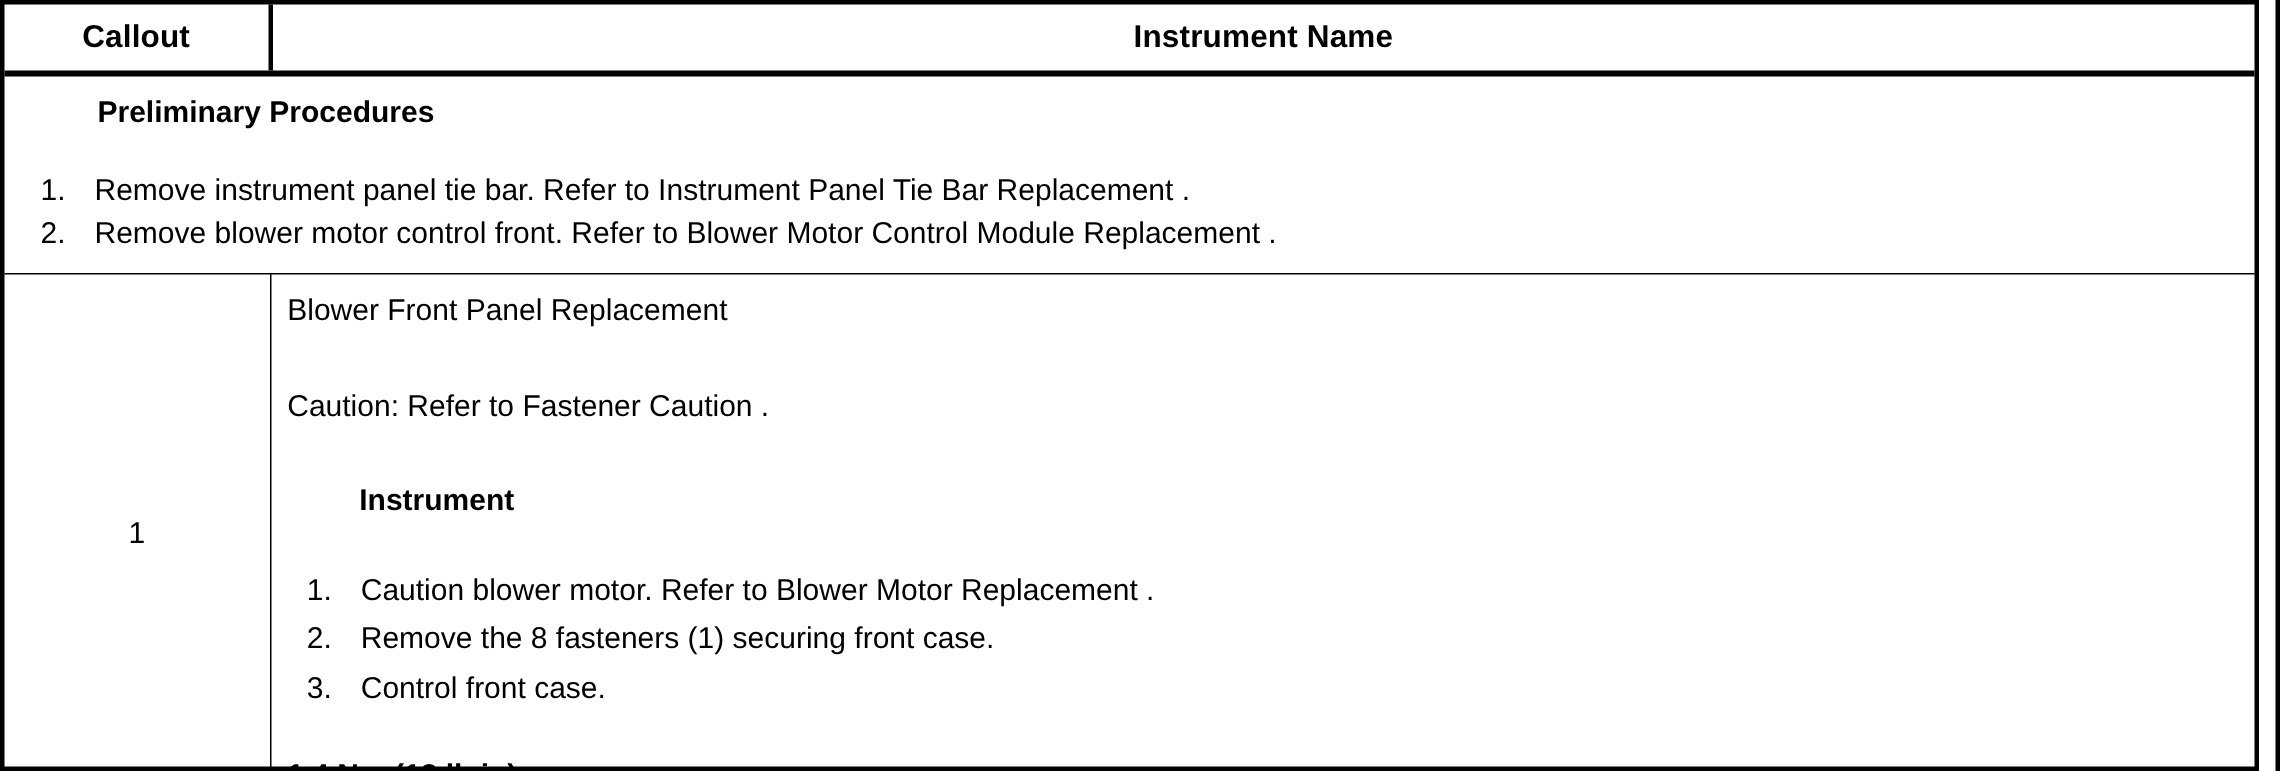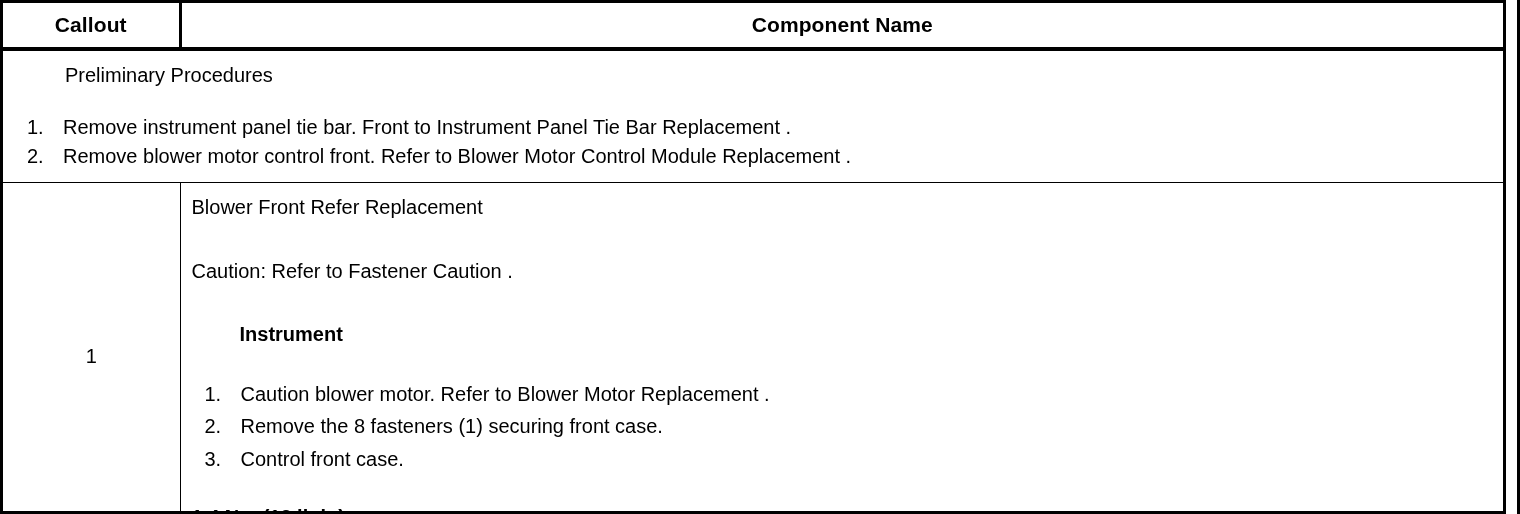--- a/index.html
+++ b/index.html
@@ -76,21 +76,21 @@
   .prelim-cell {
     border-bottom: 1px solid #000000;
     vertical-align: top;
     padding: 0;
     height: 131px;
   }
   .prelim-inner {
     padding: 12px 0 0 0;
   }
   .prelim-title {
-    font-weight: normal;
+    font-weight: bold;
     font-size: 20px;
     margin: 0 0 0 62px;
     line-height: 1.2;
   }
   .prelim-list {
     list-style: none;
     margin: 26px 0 0 0;
     padding: 0;
   }
   .prelim-list li {
@@ -173,46 +173,46 @@
   <div class="proc-table">
     <table>
       <colgroup>
         <col class="c-callout">
         <col class="c-name">
       </colgroup>
       <tbody>
 
         <tr>
           <th class="hdr-cell callout-hdr">Callout</th>
-          <th class="hdr-cell">Component Name</th>
+          <th class="hdr-cell">Instrument Name</th>
         </tr>
 
         <tr>
           <td class="prelim-cell" colspan="2">
             <div class="prelim-inner">
               <div class="prelim-title">Preliminary Procedures</div>
               <ol class="prelim-list">
                 <li>
                   <span class="num">1.</span>
-                  <span>Remove instrument panel tie bar. Front to Instrument Panel Tie Bar Replacement .</span>
+                  <span>Remove instrument panel tie bar. Refer to Instrument Panel Tie Bar Replacement .</span>
                 </li>
                 <li>
                   <span class="num">2.</span>
                   <span>Remove blower motor control front. Refer to Blower Motor Control Module Replacement .</span>
                 </li>
               </ol>
             </div>
           </td>
         </tr>
 
         <tr>
           <td class="callout-cell">1</td>
           <td class="detail-cell">
             <div class="detail-inner">
-              <div class="comp-title">Blower Front Refer Replacement</div>
+              <div class="comp-title">Blower Front Panel Replacement</div>
 
               <div class="caution-line">
                 <span class="caution-word">Caution</span><span class="caution-word">:</span><span> Refer to Fastener Caution .</span>
               </div>
 
               <div class="procedure-head">Instrument</div>
 
               <ol class="step-list">
                 <li>
                   <span class="num">1.</span>

